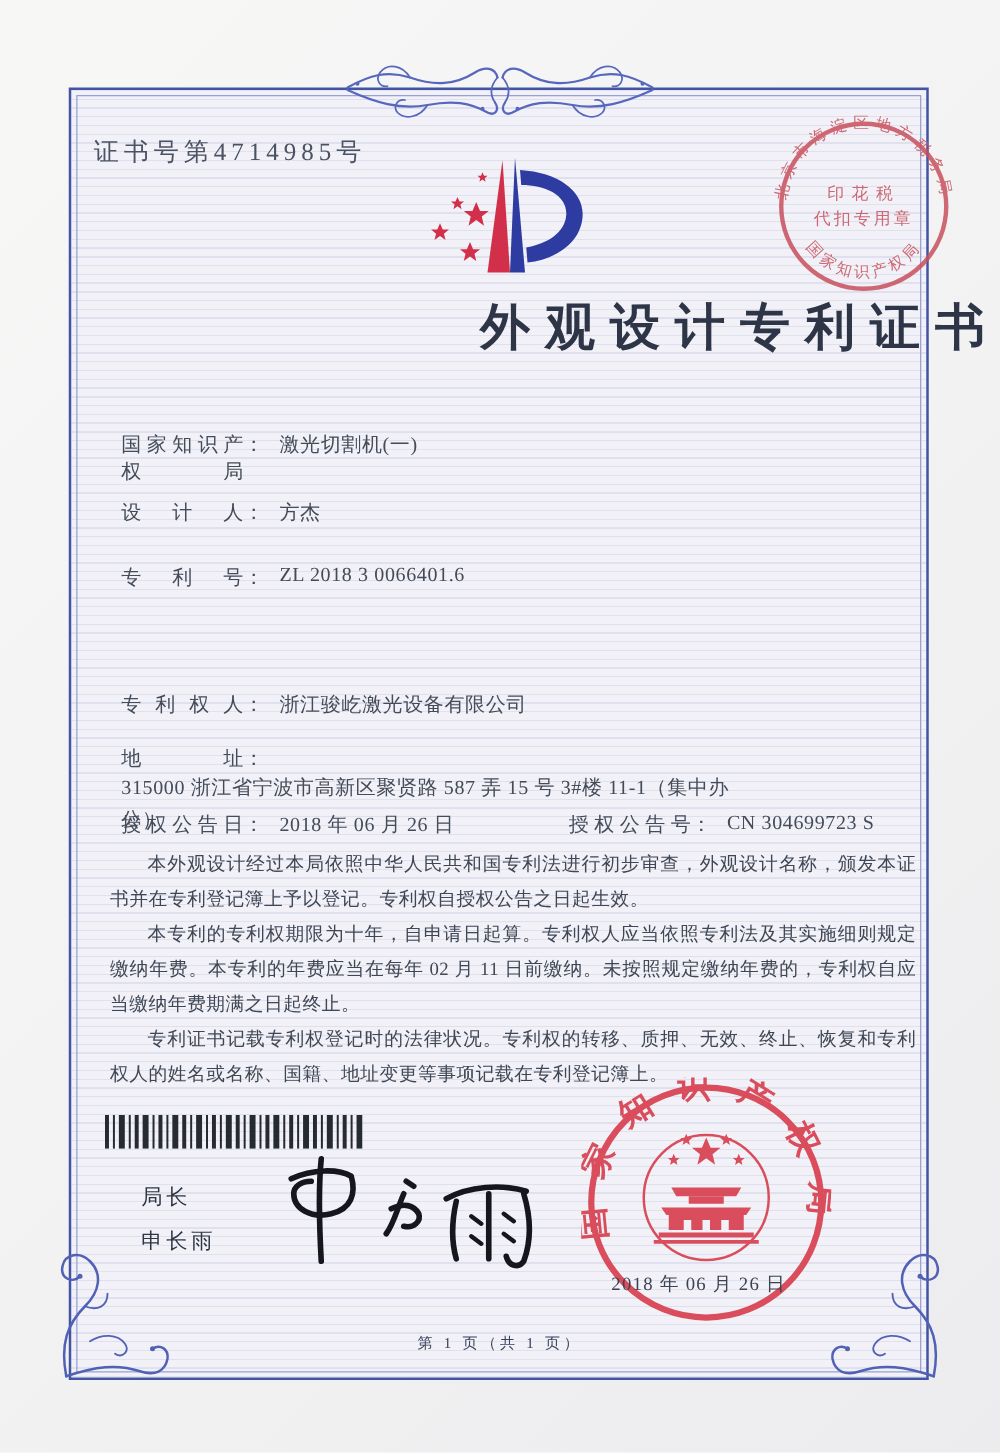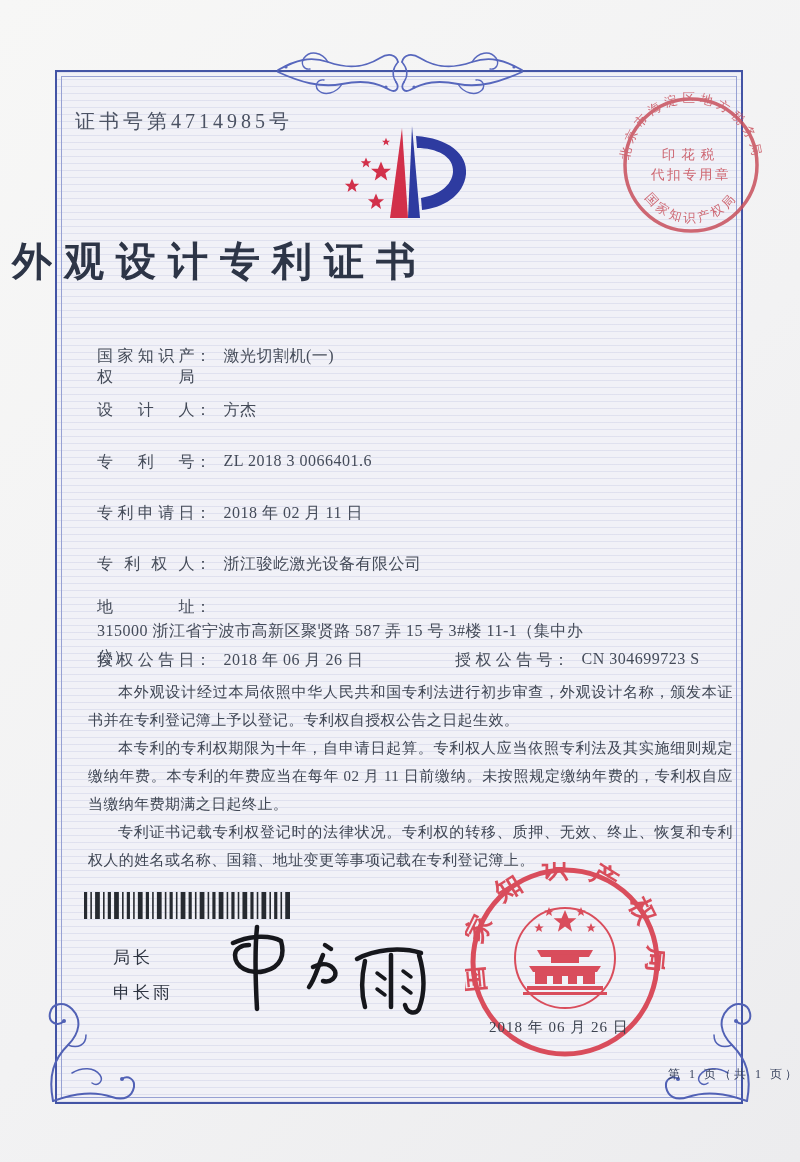--- a/index.html
+++ b/index.html
@@ -16,36 +16,36 @@
     background-image:repeating-linear-gradient(180deg,
       rgba(116,126,188,.14) 0px, rgba(116,126,188,.14) 1px,
       rgba(255,255,255,0) 1px, rgba(255,255,255,0) 7px);
   }
   .border-outer{position:absolute; left:55px; top:70px; width:688px; height:1034px;
     border:2px solid #4354a5; box-sizing:border-box;}
   .border-inner{position:absolute; left:61px; top:76px; width:676px; height:1022px;
     border:1px solid #97a1d3; box-sizing:border-box;}
   .abs{position:absolute;}
   .cert-number{left:75px; top:108px; font-size:20px; letter-spacing:4px; color:#4b5263;}
-  .title{left:0; top:234px; width:100%; text-align:left; font-size:40px;
+  .title{left:0; top:234px; width:100%; text-align:right; font-size:40px;
     font-weight:700; letter-spacing:12px; text-indent:12px; color:#2d3547;}
   .fields{left:97px; top:0; width:640px; height:100%; font-size:16px; color:#444b59;}
   .frow{position:absolute; left:0; width:640px; letter-spacing:.5px;}
   .flabel{display:inline-block; width:98px; text-align:justify; text-align-last:justify; vertical-align:top;}
   .fcolon{display:inline-block; margin-right:12px; vertical-align:top;}
   .fvalue{vertical-align:top;}
   .fvalue.addr{display:inline-block; width:514px; line-height:26px;}
   .grant-right{position:absolute; left:358px; top:0;}
   .paras{left:88px; top:678px; width:645px; font-size:15px; line-height:28px;
     text-align:justify; color:#3f4654; letter-spacing:.4px;}
   .paras p{margin:0; text-indent:2em;}
   .signoff-title{left:113px; top:946px; font-size:17px; letter-spacing:3px; color:#2f3542;}
   .signoff-name{left:113px; top:981px; font-size:17px; letter-spacing:3px; color:#2f3542;text-align:right;}
   .seal-date{left:489px; top:1018px; font-size:15px; letter-spacing:1px; color:#3c4350; z-index:5;}
-  .footer{left:0; top:1066px; width:100%; text-align:right; font-size:12px;
+  .footer{left:0; top:1066px; width:100%; text-align:center; font-size:12px;
     letter-spacing:3px; color:#39435e;}
   .flourish-right{transform:scaleX(-1);}
   svg{display:block;}
 </style>
 </head>
 <body>
 
 <div class="cert">
 
   <div class="paper abs"></div>
@@ -128,23 +128,20 @@
     </div>
 
     <div class="frow" style="top:400px">
       <span class="flabel">设计人</span><span class="fcolon">：</span><span class="fvalue">方杰</span>
     </div>
 
     <div class="frow" style="top:452px">
       <span class="flabel">专利号</span><span class="fcolon">：</span><span class="fvalue">ZL 2018 3 0066401.6</span>
     </div>
 
-    <div class="frow" style="top:503px">
-      <span class="flabel">专利申请日</span><span class="fcolon">：</span><span class="fvalue">2018 年 02 月 11 日</span>
-    </div>
 
     <div class="frow" style="top:554px">
       <span class="flabel">专利权人</span><span class="fcolon">：</span><span class="fvalue">浙江骏屹激光设备有限公司</span>
     </div>
 
     <div class="frow" style="top:597px">
       <span class="flabel">地址</span><span class="fcolon">：</span><span class="fvalue addr">315000 浙江省宁波市高新区聚贤路 587 弄 15 号 3#楼 11-1（集中办公）</span>
     </div>
 
     <div class="frow" style="top:650px">

